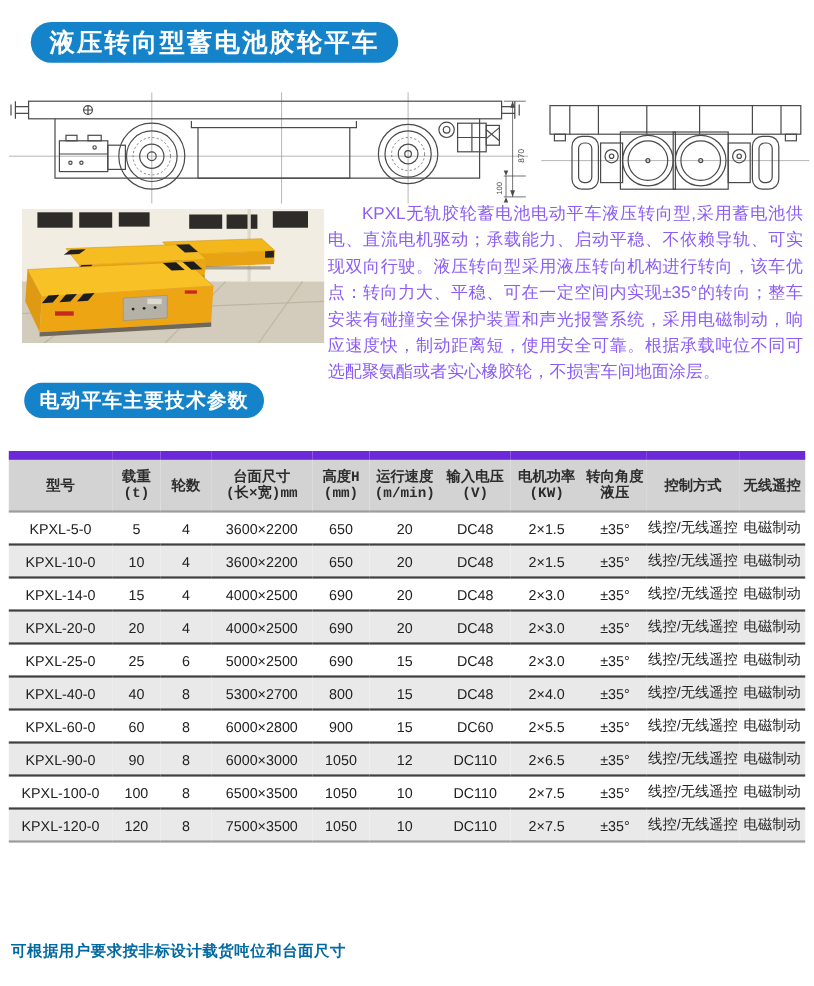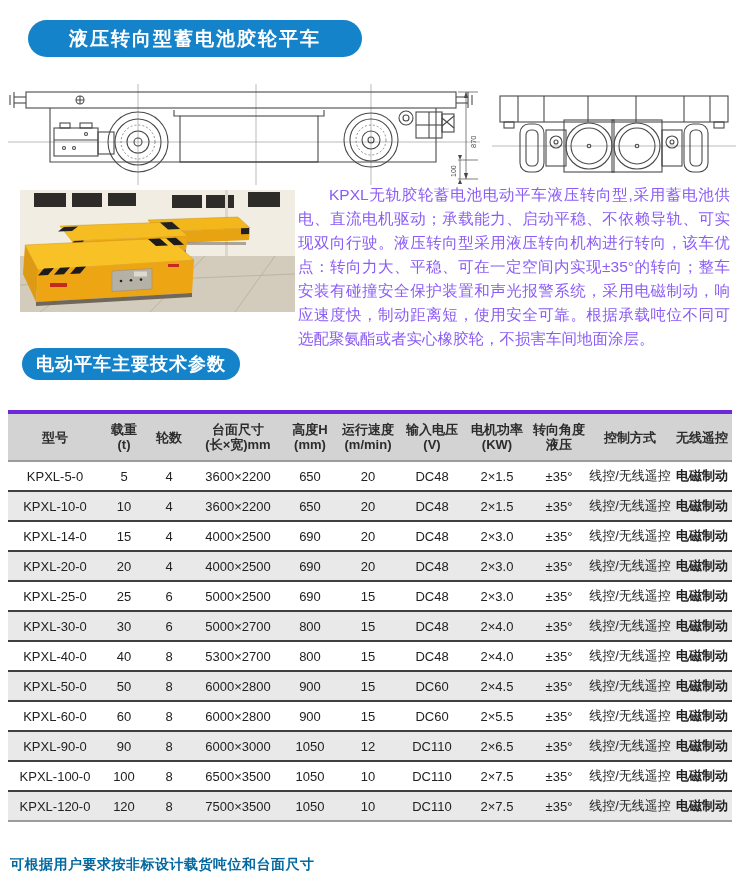--- a/index.html
+++ b/index.html
@@ -6,49 +6,49 @@
   .page{
     position:relative;width:740px;height:896px;background:#fff;overflow:hidden;
     font-family:"Liberation Sans", sans-serif;color:#333;
   }
   
   .banner{
     position:absolute;background:#1583c9;color:#fff;font-weight:bold;
     display:flex;align-items:center;justify-content:center;
     border-radius:999px;letter-spacing:2px;
   }
-  .banner.main{left:28px;top:20px;width:334px;height:37px;font-size:19px;}
+  .banner.main{left:28px;top:20px;width:334px;height:37px;font-size:23px;}
   .banner.section{left:22px;top:348px;width:218px;height:32px;font-size:18px;letter-spacing:1px;}
   
   .drawing{position:absolute;}
   .drawing.side{left:8px;top:82px;}
   .drawing.end{left:492px;top:84px;}
   
   .photo{position:absolute;left:20px;top:190px;width:275px;height:122px;overflow:hidden;}
   
   .desc{
     position:absolute;left:298px;top:183px;width:432px;margin:0;
     font-size:15.5px;line-height:24px;color:#8b5cf6;text-align:justify;text-indent:2em;
   }
   
   table.specs{
     position:absolute;left:8px;top:410px;width:724px;border-collapse:collapse;
     table-layout:fixed;text-align:center;font-size:13px;color:#222;
     border-bottom:2px solid #9c9c9c;
   }
-  table.specs thead tr{border-top:4px solid #6d28d9;border-bottom:2px solid #9c9c9c;}
+  table.specs thead tr{border-top:8px solid #6d28d9;border-bottom:2px solid #9c9c9c;font-family:Liberation Mono, monospace;}
   table.specs th{
     background:#d3d3d3;height:46px;font-weight:bold;font-size:13px;line-height:15px;
     padding:0;color:#2c2c2c;vertical-align:middle;
   }
   table.specs tbody tr{height:30px;border-top:2px solid #404040;}
   table.specs tbody tr:first-child{border-top:none;}
   table.specs tbody tr:nth-child(even){background:#e9e9e9;}
   table.specs td{padding:0;vertical-align:middle;}
-  table.specs td:last-child{font-weight:bold;}
+  table.specs td:last-child{font-weight:normal;}
   
   .footer-note{
     position:absolute;left:10px;top:856px;margin:0;
     font-size:14px;font-weight:bold;color:#0369a1;letter-spacing:0.5px;
   }
 </style>
 </head>
 <body>
 
 <div class="page">
@@ -357,54 +357,28 @@
           <td>5000×2500</td>
           <td>690</td>
           <td>15</td>
           <td>DC48</td>
           <td>2×3.0</td>
           <td>±35°</td>
           <td>线控/无线遥控</td>
           <td>电磁制动</td>
         </tr>
         <tr>
-          <td>KPXL-30-0</td>
-          <td>30</td>
-          <td>6</td>
-          <td>5000×2700</td>
-          <td>800</td>
-          <td>15</td>
-          <td>DC48</td>
-          <td>2×4.0</td>
-          <td>±35°</td>
-          <td>线控/无线遥控</td>
-          <td>电磁制动</td>
-        </tr>
-        <tr>
           <td>KPXL-40-0</td>
           <td>40</td>
           <td>8</td>
           <td>5300×2700</td>
           <td>800</td>
           <td>15</td>
           <td>DC48</td>
           <td>2×4.0</td>
-          <td>±35°</td>
-          <td>线控/无线遥控</td>
-          <td>电磁制动</td>
-        </tr>
-        <tr>
-          <td>KPXL-50-0</td>
-          <td>50</td>
-          <td>8</td>
-          <td>6000×2800</td>
-          <td>900</td>
-          <td>15</td>
-          <td>DC60</td>
-          <td>2×4.5</td>
           <td>±35°</td>
           <td>线控/无线遥控</td>
           <td>电磁制动</td>
         </tr>
         <tr>
           <td>KPXL-60-0</td>
           <td>60</td>
           <td>8</td>
           <td>6000×2800</td>
           <td>900</td>

